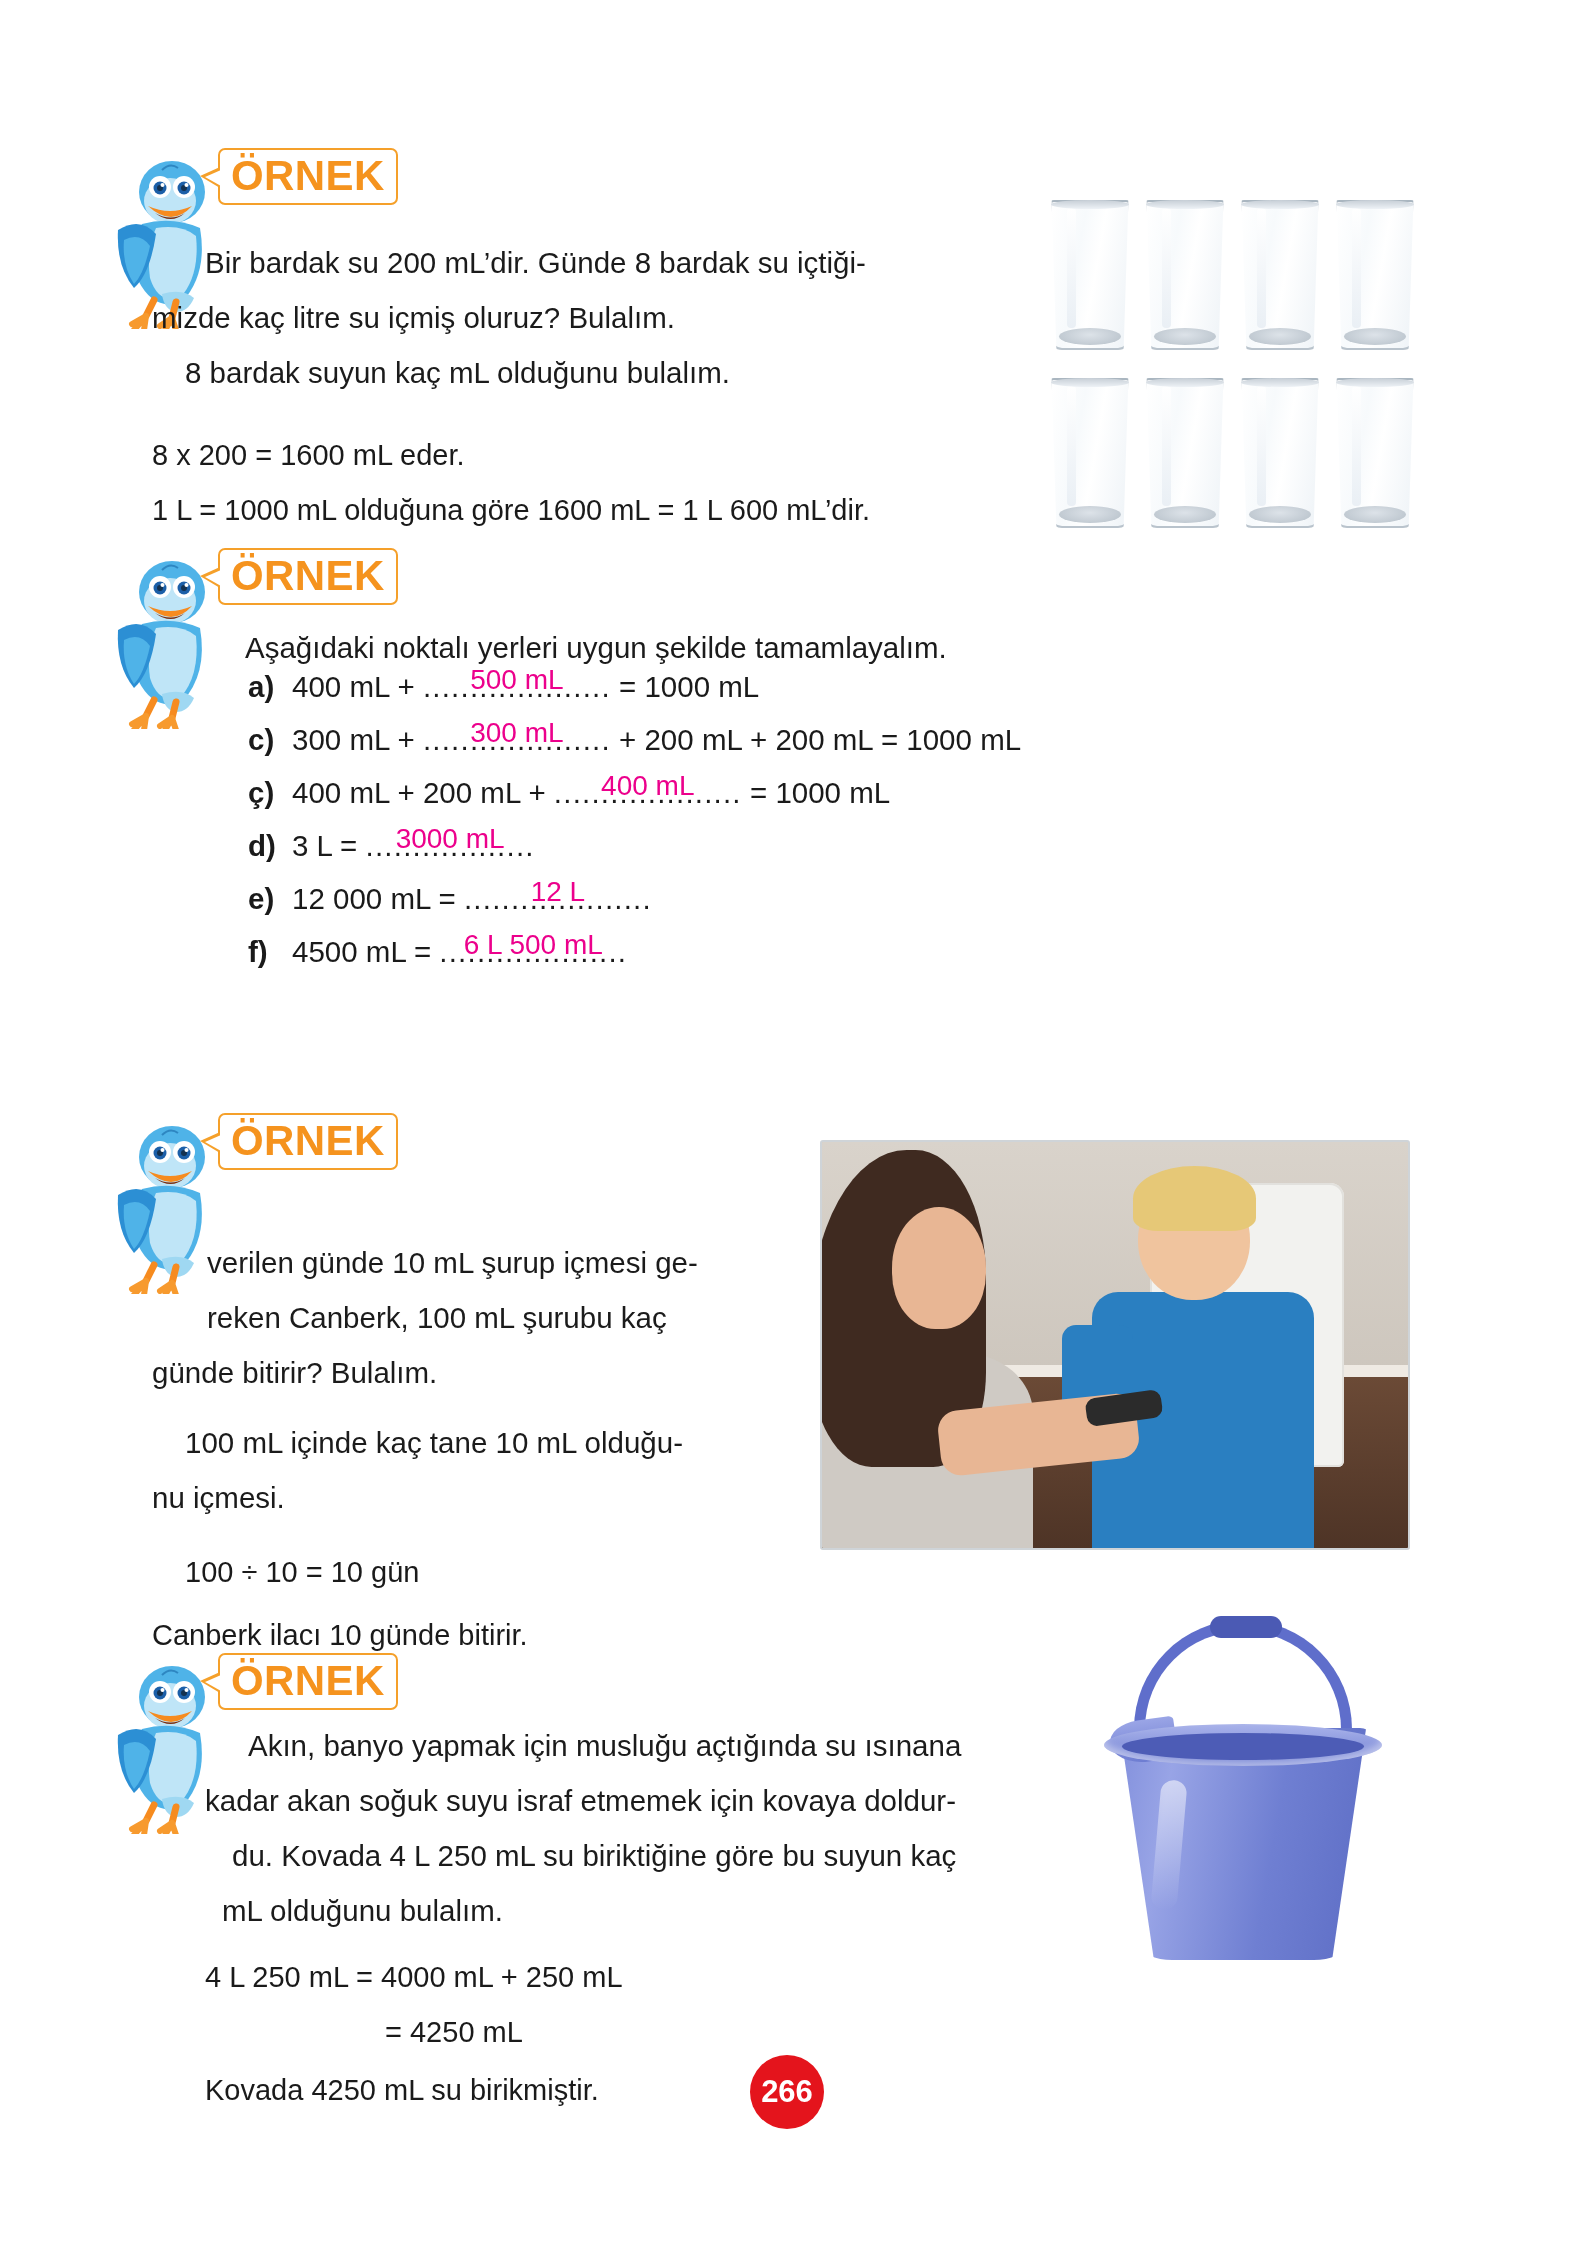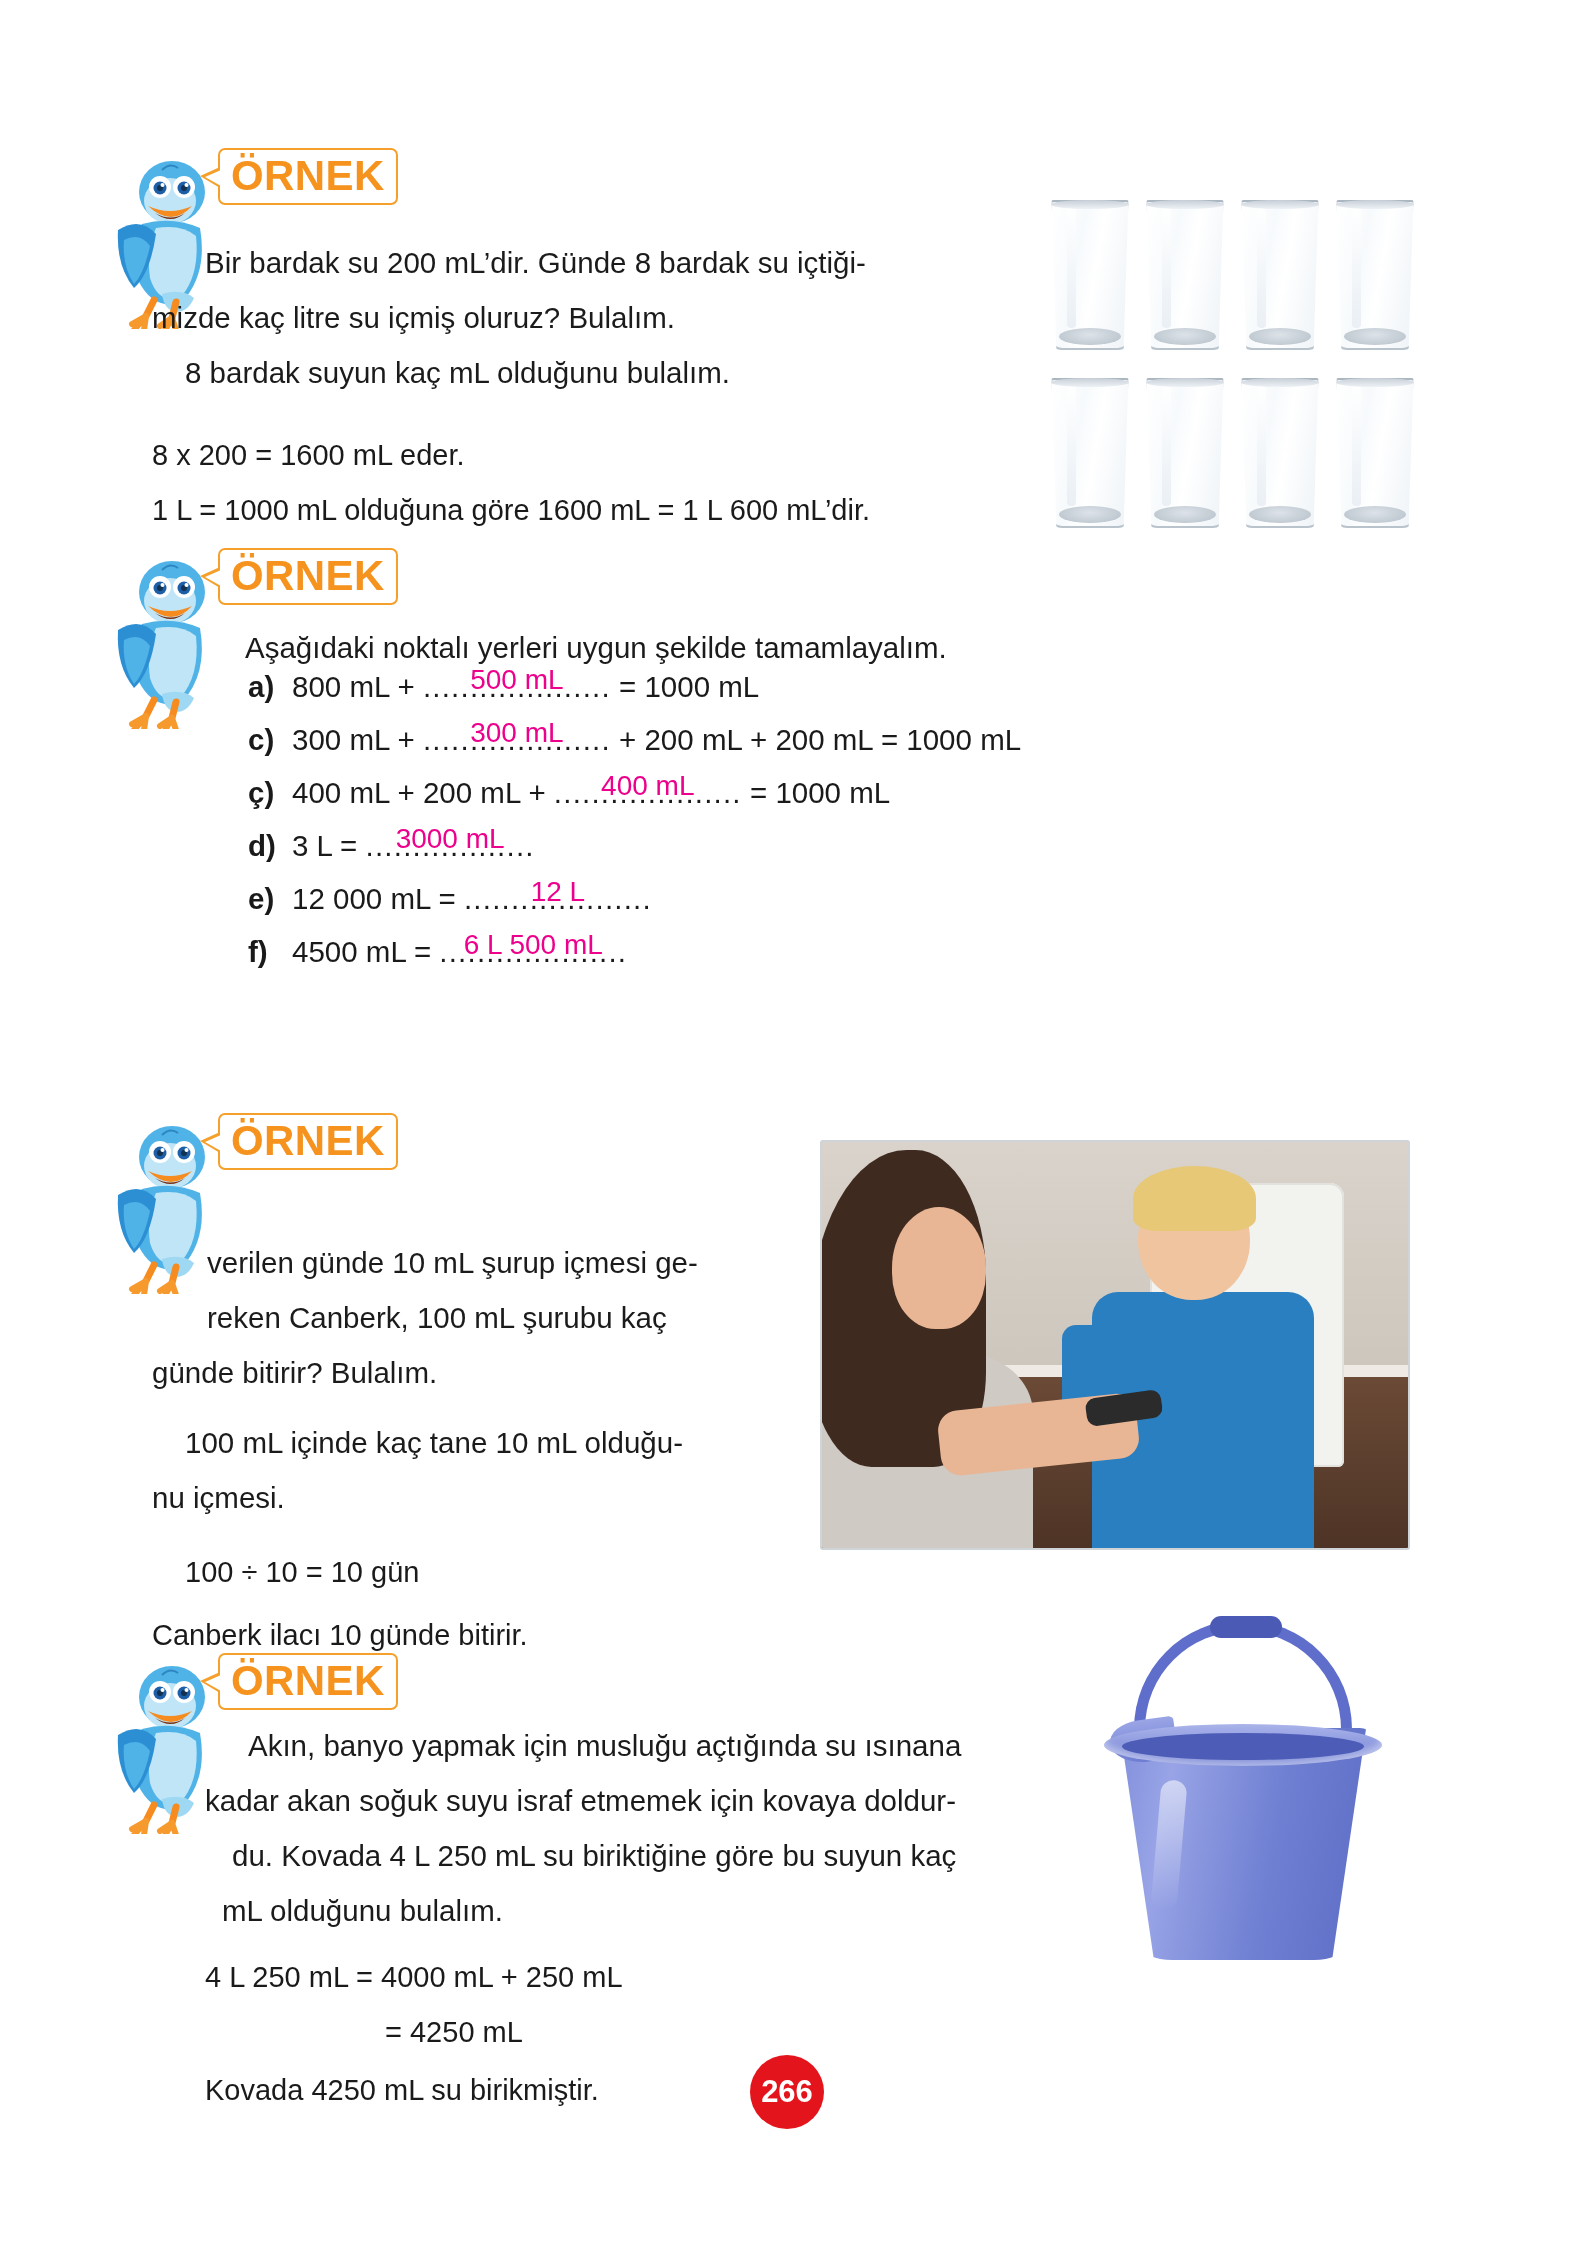--- a/index.html
+++ b/index.html
@@ -267,21 +267,21 @@
       <path d="M62 164 l-12 8 M62 164 l-8 14 M62 164 l4 12" stroke="#F79A2E" stroke-width="6" stroke-linecap="round"></path>
     </svg>
     <div class="badge">ÖRNEK</div>
   </div>
 
   <div class="para" style="left:245px; top:620px;">Aşağıdaki noktalı yerleri uygun şekilde tamamlayalım.</div>
 
   <div class="qlist">
 
     <div class="qrow">
-      <span class="qlabel">a)</span><span>800 mL + </span><span class="blankwrap"><span class="dots">....................</span><span class="ans">500 mL</span></span><span> = 1000 mL</span>
+      <span class="qlabel">a)</span><span>400 mL + </span><span class="blankwrap"><span class="dots">....................</span><span class="ans">500 mL</span></span><span> = 1000 mL</span>
     </div>
 
 
     <div class="qrow">
       <span class="qlabel">c)</span><span>300 mL + </span><span class="blankwrap"><span class="dots">....................</span><span class="ans">300 mL</span></span><span> + 200 mL + 200 mL = 1000 mL</span>
     </div>
 
     <div class="qrow">
       <span class="qlabel">ç)</span><span>400 mL + 200 mL + </span><span class="blankwrap"><span class="dots">....................</span><span class="ans">400 mL</span></span><span> = 1000 mL</span>
     </div>

